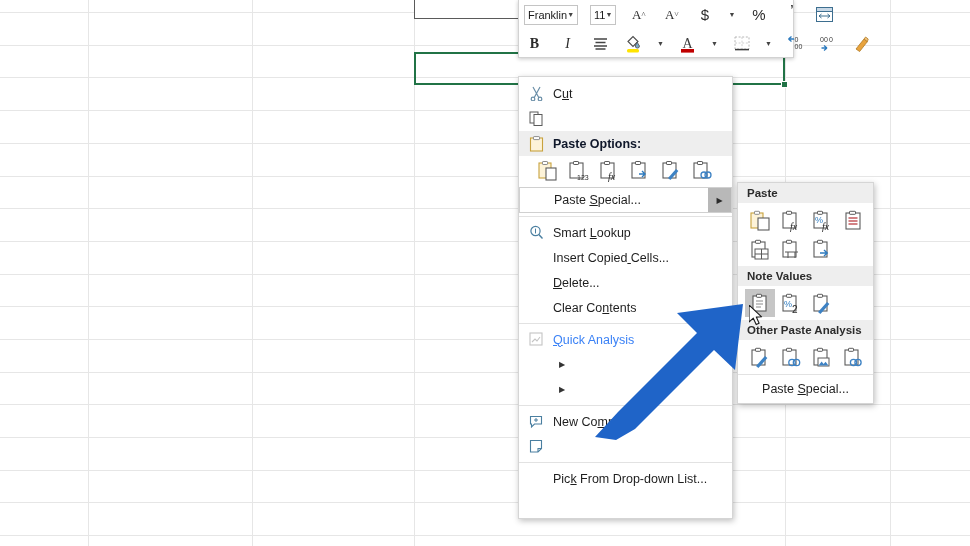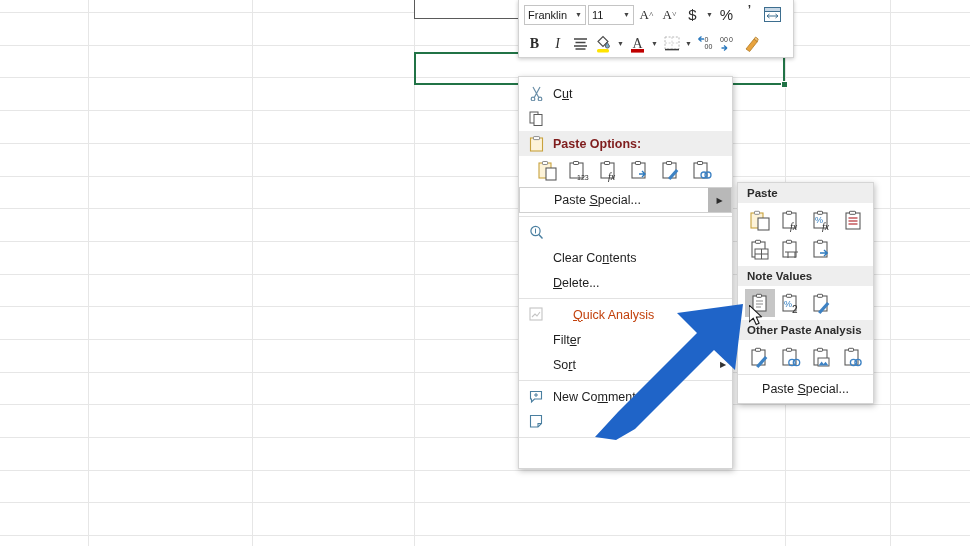--- a/index.html
+++ b/index.html
@@ -33,21 +33,21 @@
     background:#217346;border:1px solid #fff;box-sizing:border-box;
   }
 
   
   #mini-toolbar{
     position:absolute;left:518px;top:0px;width:276px;height:58px;
     background:#ffffff;border:1px solid #d2d2d2;border-top:none;
     box-shadow:0 1px 4px rgba(0,0,0,.22);
     box-sizing:border-box;
   }
-  .mt-row{display:flex;align-items:center;height:29px;padding:0 5px;box-sizing:border-box;gap:2px;}
+  .mt-row{display:flex;align-items:center;height:29px;padding:0 5px;box-sizing:border-box;gap:12px;}
   .mt-font{
     width:62px;height:20px;border:1px solid #c4c4c4;background:#fff;
     display:flex;align-items:center;justify-content:space-between;
     font-size:11px;color:#1a1a1a;padding:0 3px;box-sizing:border-box;
   }
   .mt-size{
     width:46px;height:20px;border:1px solid #c4c4c4;background:#fff;
     display:flex;align-items:center;justify-content:space-between;
     font-size:11px;color:#1a1a1a;padding:0 3px;box-sizing:border-box;
   }
@@ -69,23 +69,23 @@
   .mi{
     position:relative;display:flex;align-items:center;height:25px;
     font-size:12.5px;color:#1e1e1e;padding-left:0;box-sizing:border-box;
   }
   .mi .ico{
     width:34px;min-width:34px;display:flex;align-items:center;justify-content:center;
     font-size:13px;color:#3d6e8f;
   }
   .mi .lbl{flex:1;white-space:nowrap;}
   .mi .arrow{width:18px;text-align:center;font-size:8px;color:#333;}
-  .mi.disabled .lbl{color:#c2410c;margin-left:20px;}
+  .mi.disabled .lbl{color:#3b82f6;}
   .mi.disabled .ico{color:#b9b9b9;}
-  .mi.header{background:#eeeeee;font-weight:bold;color:#7f1d1d;}
+  .mi.header{background:#eeeeee;font-weight:bold;color:#0f172a;}
   .mi.selected{
     background:#ffffff;border:1px solid #d0d0d0;box-sizing:border-box;
     box-shadow:0 0 0 0 #fff;
   }
   .mi.selected .arrow-box{
     position:absolute;right:0;top:0;bottom:0;width:23px;background:#b8b8b8;
     display:flex;align-items:center;justify-content:center;font-size:8px;color:#2a2a2a;
   }
   .mi-sep{height:1px;background:#e2e2e2;margin:3px 0 3px 0;}
   .paste-icons{display:flex;align-items:center;padding:2px 0 3px 16px;gap:5px;}
@@ -324,53 +324,56 @@
   <div class="mi-sep"></div>
 
   <div class="mi">
     <span class="ico">
       <svg width="15" height="15" viewBox="0 0 15 15">
         <circle cx="6.5" cy="6" r="4.6" fill="none" stroke="#4a7fa0" stroke-width="1.2"></circle>
         <path d="M9.8 9.6 L13.5 13.6" stroke="#4a7fa0" stroke-width="1.4"></path>
         <path d="M6.5 3.6 v4.8" stroke="#4a7fa0" stroke-width="1"></path>
       </svg>
     </span>
-  </div>
-
+    <span class="lbl">Smart <span class="u">L</span>ookup</span>
+  </div>
+
+  <div class="mi">
+    <span class="ico"></span>
+    <span class="lbl">Insert Copied<span class="u"> </span>Cells...</span>
+  </div>
+
+  <div class="mi">
+    <span class="ico"></span>
+    <span class="lbl"><span class="u">D</span>elete...</span>
+  </div>
 
   <div class="mi">
     <span class="ico"></span>
     <span class="lbl">Clear Co<span class="u">n</span>tents</span>
-  </div>
-
-  <div class="mi">
-    <span class="ico"></span>
-    <span class="lbl"><span class="u">D</span>elete...</span>
   </div>
   <div class="mi-sep"></div>
 
   <div class="mi disabled">
     <span class="ico">
       <svg width="15" height="15" viewBox="0 0 15 15">
         <rect x="1" y="1" width="12" height="12" fill="none" stroke="#c4c4c4" stroke-width="1.1"></rect>
         <path d="M3 10 l3-3 2 2 3-4" stroke="#c4c4c4" stroke-width="1.1" fill="none"></path>
       </svg>
     </span>
     <span class="lbl"><span class="u">Q</span>uick Analysis</span>
   </div>
 
   <div class="mi">
     <span class="ico"></span>
-    <span class="lbl">Filt<span class="u">e</span>r</span>
     <span class="arrow">▶</span>
   </div>
 
   <div class="mi">
     <span class="ico"></span>
-    <span class="lbl">So<span class="u">r</span>t</span>
     <span class="arrow">▶</span>
   </div>
   <div class="mi-sep"></div>
 
   <div class="mi">
     <span class="ico">
       <svg width="15" height="15" viewBox="0 0 15 15">
         <path d="M1.5 2.5 h11 v7.5 h-7 l-3 3 v-3 h-1 Z" fill="none" stroke="#4a7fa0" stroke-width="1.1"></path>
         <path d="M5 6 h4 M7 4 v4" stroke="#4a7fa0" stroke-width="1"></path>
       </svg>
@@ -382,20 +385,24 @@
     <span class="ico">
       <svg width="15" height="15" viewBox="0 0 15 15">
         <path d="M1.5 1.5 h11 v8 l-3.5 3.5 h-7.5 Z" fill="none" stroke="#4a7fa0" stroke-width="1.1"></path>
         <path d="M12.5 9.5 h-3.5 v3.5" fill="none" stroke="#4a7fa0" stroke-width="1.1"></path>
       </svg>
     </span>
   </div>
   <div class="mi-sep"></div>
 
 
+  <div class="mi">
+    <span class="ico"></span>
+    <span class="lbl">Pic<span class="u">k</span> From Drop-down List...</span>
+  </div>
 
 
   <div class="mi">
     
     
     
   </div>
 </div>
 
 <div id="sub-menu">

